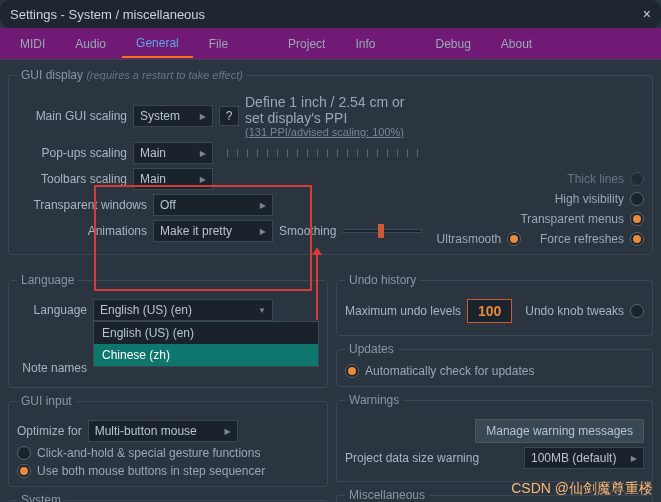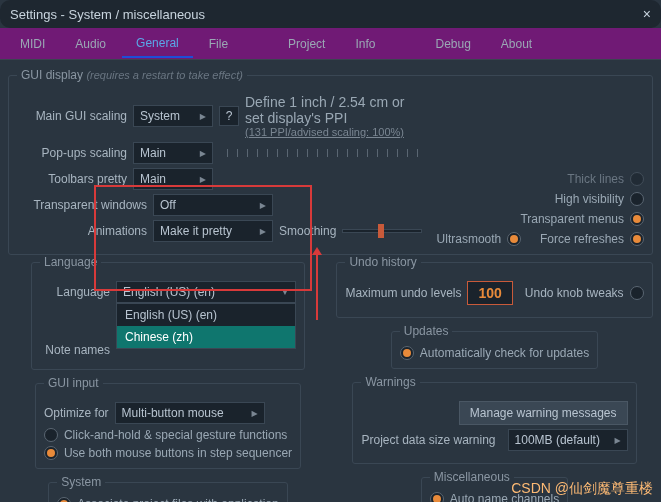--- a/index.html
+++ b/index.html
@@ -2,24 +2,24 @@
 <html><head>
 <meta charset="utf-8">
 <style>
 * { margin: 0; padding: 0; box-sizing: border-box; font-family: "Segoe UI", Tahoma, sans-serif; }
 body { background: #2a3540; color: #a8b5c0; font-size: 12px; width: 661px; height: 502px; overflow: hidden; position: relative; }
 .titlebar { background: #1e2730; height: 28px; display: flex; align-items: center; padding: 0 10px; justify-content: space-between; border-radius: 10px; }
 .titlebar .title { color: #c8d4de; font-size: 13px; }
 .titlebar .close { color: #c8d4de; font-size: 14px; cursor: pointer; }
 .tabs { background: #701a75; height: 32px; display: flex; align-items: center; border-bottom: 1px solid #3a4550; padding: 0 6px; gap: 2px; }
 .tab { padding: 6px 14px; color: #9aa8b4; cursor: pointer; border-radius: 3px 3px 0 0; }
-.tab.active { color: #5aa8e8; border-bottom: 2px solid #1d4ed8; }
-.content { padding: 8px; display: flex; flex-direction: column; gap: 0; height: calc(100% - 60px); overflow: hidden; }
+.tab.active { color: #5aa8e8; border-bottom: 2px solid #f97316; }
+.content { padding: 8px; display: flex; flex-direction: column; gap: 18px; height: calc(100% - 60px); overflow: hidden; }
 .row { display: flex; gap: 8px; }
-.col { flex: 1; display: flex; flex-direction: column; gap: 6px; align-items: center; }
+.col { flex: 1; display: flex; flex-direction: column; gap: 6px; }
 fieldset { border: 1px solid #3a4754; border-radius: 3px; padding: 8px; position: relative; }
 legend { color: #8a96a2; font-size: 12px; padding: 0 4px; }
 legend .hint { color: #6a7682; font-size: 11px; font-style: italic; }
 .form-row { display: flex; align-items: center; margin: 4px 0; gap: 6px; }
 .form-row .lbl { text-align: right; color: #a8b5c0; white-space: nowrap; }
 .sel { background: #1a232c; border: 1px solid #3a4754; color: #b8c4d0; padding: 3px 6px; display: flex; align-items: center; justify-content: space-between; cursor: pointer; min-width: 80px; }
 .sel .arrow { font-size: 8px; color: #7a8692; margin-left: 6px; }
 .qbtn { background: #1a232c; border: 1px solid #3a4754; color: #b8c4d0; width: 20px; height: 20px; display: flex; align-items: center; justify-content: center; cursor: pointer; }
 .right-opts { display: flex; flex-direction: column; align-items: flex-end; gap: 6px; }
 .opt { display: flex; align-items: center; gap: 6px; color: #9aa8b4; }
@@ -83,21 +83,21 @@
         </div>
         <div class="form-row">
           <span class="lbl" style="width:110px">Pop-ups scaling</span>
           <div class="sel" style="width:80px">
               <span>Main</span>
               <span class="arrow">▶</span>
             </div>
           <div class="ruler"></div>
         </div>
         <div class="form-row">
-          <span class="lbl" style="width:110px">Toolbars pretty</span>
+          <span class="lbl" style="width:110px">Toolbars scaling</span>
           <div class="sel" style="width:80px">
               <span>Main</span>
               <span class="arrow">▶</span>
             </div>
         </div>
         <div class="form-row">
           <span class="lbl" style="width:130px">Transparent windows</span>
           <div class="sel" style="width:120px">
               <span>Off</span>
               <span class="arrow">▶</span>

